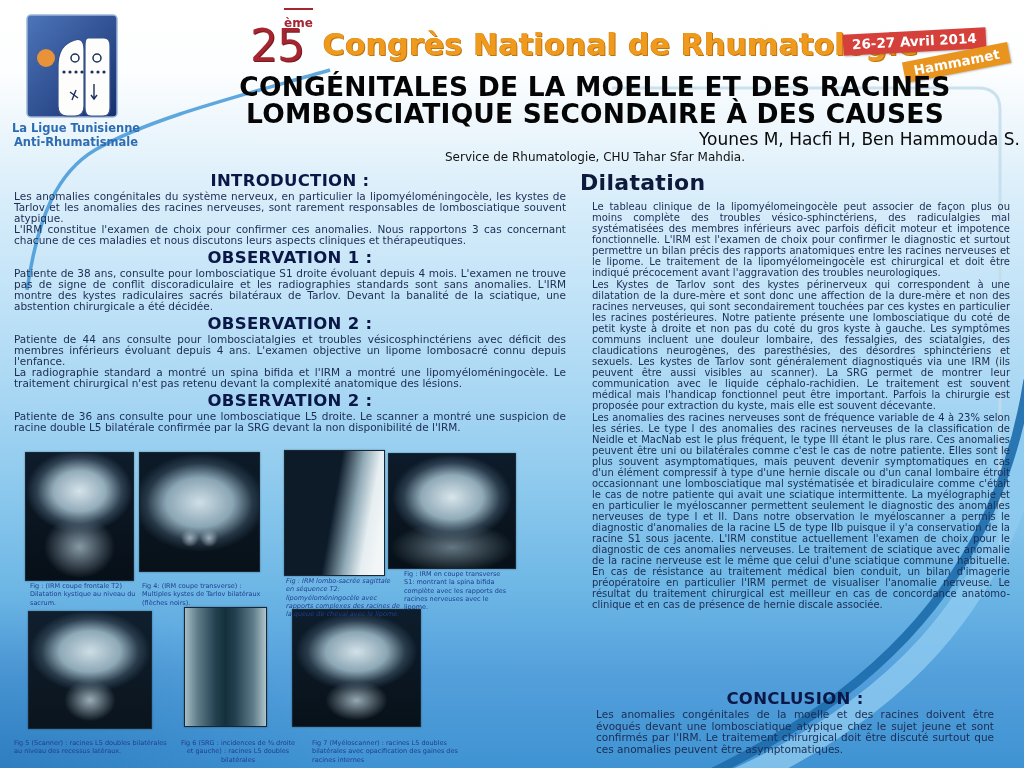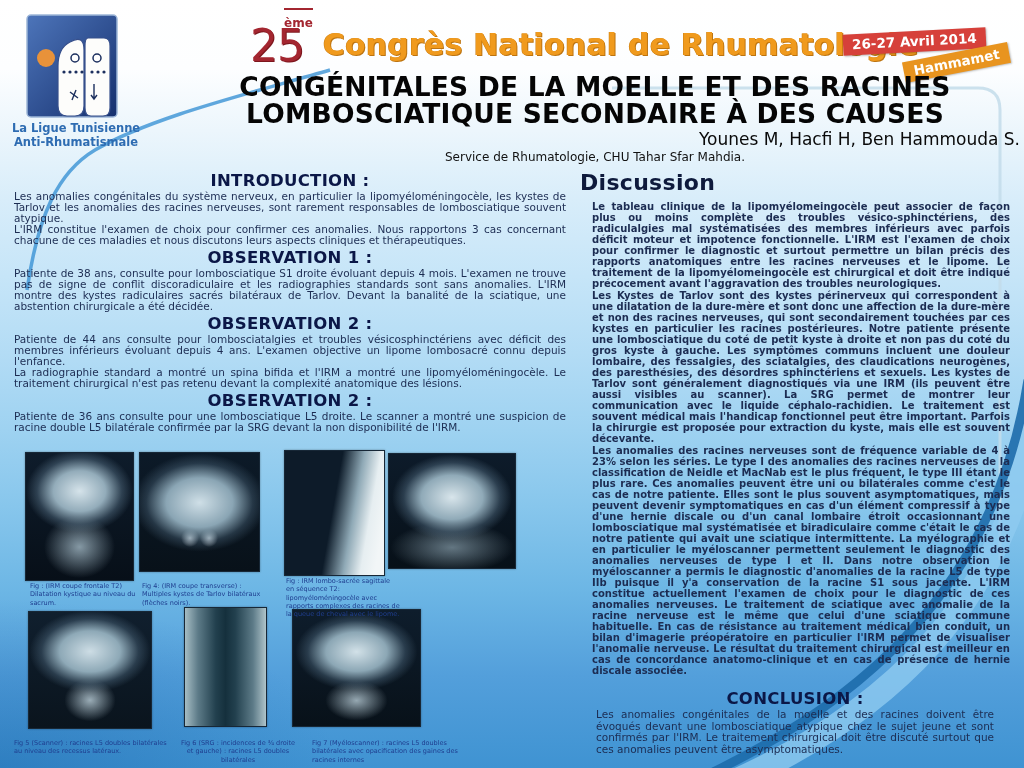--- a/index.html
+++ b/index.html
@@ -33,21 +33,21 @@
   .title-line{font-size:26.5px;font-weight:bold;line-height:27px;letter-spacing:.2px;}
   .authors{font-size:17px;font-weight:normal;margin-top:2px;color:#0a0a0a;text-align:right;}
   .affiliation{font-size:12px;color:#111;margin-top:1px;}
   
   .left-col{position:absolute;left:14px;top:169px;width:552px;}
   .right-col{position:absolute;left:580px;top:170px;width:430px;}
   h2.sec{font-size:16.5px;font-weight:bold;color:#0b1747;margin:2px 0 1px;letter-spacing:.3px;text-align:center;}
   p.body{font-size:10.5px;line-height:11px;color:#1c2c52;text-align:justify;margin:0;}
   h2.disc{font-size:22px;font-weight:bold;color:#0e1a3c;margin:0 0 6px;letter-spacing:.3px;}
   p.dbody{font-size:10px;line-height:11px;color:#1c2c52;text-align:justify;
-    margin:0 0 1px 12px;font-weight:bold;}
+    margin:0 0 1px 12px;}
   .conclusion-block{position:absolute;left:580px;top:687px;width:430px;}
   .conclusion-block p{font-size:10.5px;line-height:11.5px;color:#1c2c52;text-align:justify;margin:1px 16px 0;}
   
   .mri{position:absolute;border:1px solid #172736;box-shadow:0 0 2px rgba(0,0,0,.35);}
   .m1{background:
       radial-gradient(ellipse 64% 42% at 50% 30%, #d5e3ea 0%, #93acba 38%, rgba(80,105,125,.5) 62%, rgba(0,0,0,0) 78%),
       radial-gradient(ellipse 46% 34% at 50% 74%, rgba(175,198,210,.75), rgba(0,0,0,0) 72%),
       linear-gradient(#0e1c2b,#070f18);}
   .m2{background:
       radial-gradient(ellipse 70% 52% at 50% 42%, #cfdfe7 0%, #8aa5b4 40%, rgba(70,95,115,.45) 64%, rgba(0,0,0,0) 80%),
@@ -150,27 +150,28 @@
   <div class="mri m1" style="left:25px;top:452px;width:107px;height:127px;"></div>
   <div class="mri m2" style="left:139px;top:452px;width:119px;height:118px;"></div>
   <div class="mri m3" style="left:284px;top:450px;width:99px;height:124px;"></div>
   <div class="mri m4" style="left:388px;top:453px;width:126px;height:114px;"></div>
   <div class="mri m5" style="left:28px;top:611px;width:122px;height:116px;"></div>
   <div class="mri m6" style="left:184px;top:607px;width:81px;height:118px;"></div>
   <div class="mri m7" style="left:292px;top:609px;width:127px;height:116px;"></div>
 
   <div class="figcap" style="left:30px;top:582px;width:115px;">Fig : (IRM coupe frontale T2) Dilatation kystique au niveau du sacrum.</div>
   <div class="figcap" style="left:142px;top:582px;width:122px;">Fig 4: (IRM coupe transverse) : Multiples kystes de Tarlov bilatéraux (flèches noirs).</div>
-  <div class="figcap" style="left:286px;top:577px;width:114px;">Fig : IRM lombo-sacrée sagittale en séquence T2: lipomyéloméningocèle avec rapports complexes des racines de la queue de cheval avec le lipome.</div>
+  <div class="figcap" style="left:286px;top:577px;width:114px;font-style:italic;">Fig : IRM lombo-sacrée sagittale en séquence T2: lipomyéloméningocèle avec rapports complexes des racines de la queue de cheval avec le lipome.</div>
+  <div class="figcap" style="left:404px;top:570px;width:104px;">Fig : IRM en coupe transverse S1: montrant la spina bifida complète avec les rapports des racines nerveuses avec le lipome.</div>
   <div class="figcap" style="left:14px;top:739px;width:158px;">Fig 5 (Scanner) : racines L5 doubles bilatérales au niveau des recessus latéraux.</div>
   <div class="figcap" style="left:177px;top:739px;width:122px;text-align:center;">Fig 6 (SRG : incidences de ¾ droite et gauche) : racines L5 doubles bilatérales</div>
   <div class="figcap" style="left:312px;top:739px;width:150px;">Fig 7 (Myéloscanner) : racines L5 doubles bilatérales avec opacification des gaines des racines internes</div>
 
   <div class="right-col">
-    <h2 class="disc">Discussion</h2>
+    <h2 class="disc">Dilatation</h2>
     <p class="dbody">Le tableau clinique de la lipomyélomeingocèle peut associer de façon plus ou moins complète des troubles vésico-sphinctériens, des radiculalgies mal systématisées des membres inférieurs avec parfois déficit moteur et impotence fonctionnelle. L'IRM est l'examen de choix pour confirmer le diagnostic et surtout permettre un bilan précis des rapports anatomiques entre les racines nerveuses et le lipome. Le traitement de la lipomyélomeingocèle est chirurgical et doit être indiqué précocement avant l'aggravation des troubles neurologiques.</p>
     <p class="dbody">Les Kystes de Tarlov sont des kystes périnerveux qui correspondent à une dilatation de la dure-mère et sont donc une affection de la dure-mère et non des racines nerveuses, qui sont secondairement touchées par ces kystes en particulier les racines postérieures. Notre patiente présente une lombosciatique du coté de petit kyste à droite et non pas du coté du gros kyste à gauche. Les symptômes communs incluent une douleur lombaire, des fessalgies, des sciatalgies, des claudications neurogènes, des paresthésies, des désordres sphinctériens et sexuels. Les kystes de Tarlov sont généralement diagnostiqués via une IRM (ils peuvent être aussi visibles au scanner). La SRG permet de montrer leur communication avec le liquide céphalo-rachidien. Le traitement est souvent médical mais l'handicap fonctionnel peut être important. Parfois la chirurgie est proposée pour extraction du kyste, mais elle est souvent décevante.</p>
     <p class="dbody">Les anomalies des racines nerveuses sont de fréquence variable de 4 à 23% selon les séries. Le type I des anomalies des racines nerveuses de la classification de Neidle et MacNab est le plus fréquent, le type III étant le plus rare. Ces anomalies peuvent être uni ou bilatérales comme c'est le cas de notre patiente. Elles sont le plus souvent asymptomatiques, mais peuvent devenir symptomatiques en cas d'un élément compressif à type d'une hernie discale ou d'un canal lombaire étroit occasionnant une lombosciatique mal systématisée et biradiculaire comme c'était le cas de notre patiente qui avait une sciatique intermittente. La myélographie et en particulier le myéloscanner permettent seulement le diagnostic des anomalies nerveuses de type I et II. Dans notre observation le myéloscanner a permis le diagnostic d'anomalies de la racine L5 de type IIb puisque il y'a conservation de la racine S1 sous jacente. L'IRM constitue actuellement l'examen de choix pour le diagnostic de ces anomalies nerveuses. Le traitement de sciatique avec anomalie de la racine nerveuse est le même que celui d'une sciatique commune habituelle. En cas de résistance au traitement médical bien conduit, un bilan d'imagerie préopératoire en particulier l'IRM permet de visualiser l'anomalie nerveuse. Le résultat du traitement chirurgical est meilleur en cas de concordance anatomo-clinique et en cas de présence de hernie discale associée.</p>
   </div>
 
   <div class="conclusion-block">
     <h2 class="sec">CONCLUSION :</h2>
     <p>Les anomalies congénitales de la moelle et des racines doivent être évoqués devant une lombosciatique atypique chez le sujet jeune et sont confirmés par l'IRM. Le traitement chirurgical doit être discuté surtout que ces anomalies peuvent être asymptomatiques.</p>
   </div>
 

